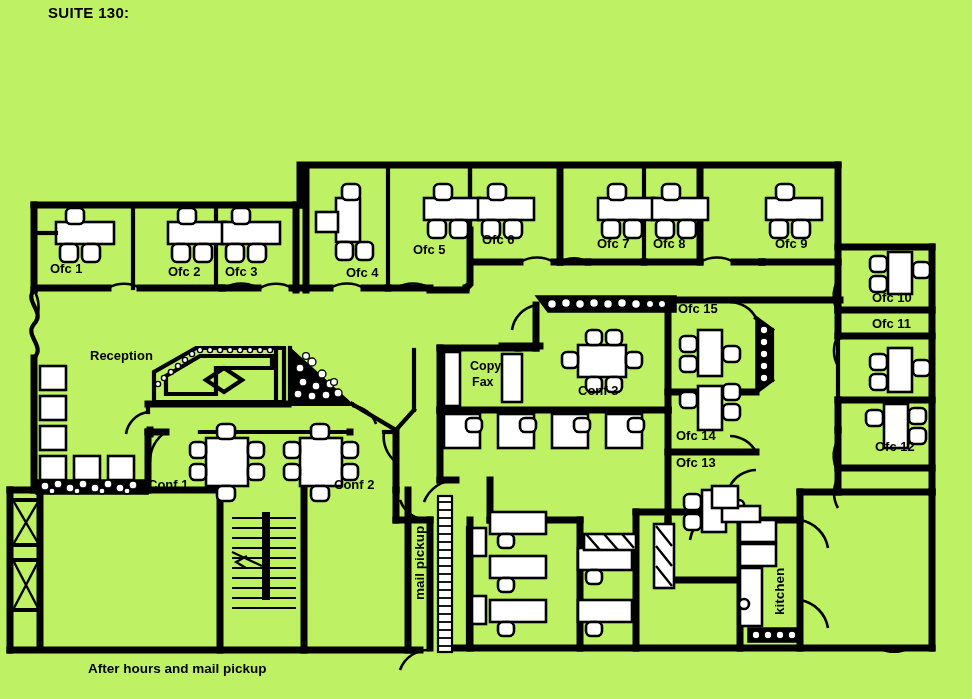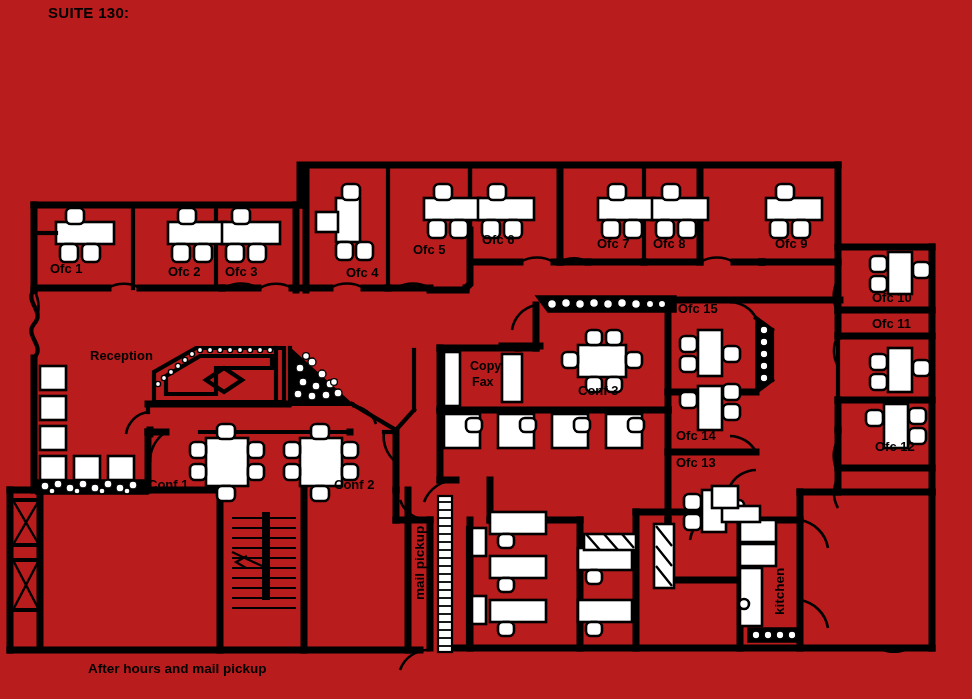--- a/index.html
+++ b/index.html
@@ -1,18 +1,18 @@
 <!DOCTYPE html>
 <html><head>
 <meta charset="utf-8">
 <style>
   html,body{margin:0;padding:0;background:#ffffff;}
   body{width:972px;height:699px;overflow:hidden;
        font-family:"Liberation Sans", sans-serif;color:#000;}
-  #plan-root{position:relative;width:972px;height:699px;background:#b91c1c;}
+  #plan-root{position:relative;width:972px;height:699px;background:#bef264;}
   #suite-title{position:absolute;left:48px;top:4px;font-size:15px;font-weight:bold;
                letter-spacing:.3px;}
   svg#floorplan{position:absolute;left:0;top:0;width:972px;height:699px;}
   .wall{fill:none;stroke:#000;stroke-width:7;stroke-linecap:square;stroke-linejoin:miter;}
   .wall-thin{fill:none;stroke:#000;stroke-width:4.2;stroke-linecap:square;}
   .door{fill:none;stroke:#000;stroke-width:2.6;}
   .furn{fill:#ffffff;stroke:#000;stroke-width:2.6;stroke-linejoin:miter;}
   .furn-r{fill:#ffffff;stroke:#000;stroke-width:2.6;}
   .planter{fill:#000;stroke:#000;stroke-width:1.5;}
   .pebble{fill:#fff;stroke:#000;stroke-width:1.3;}

